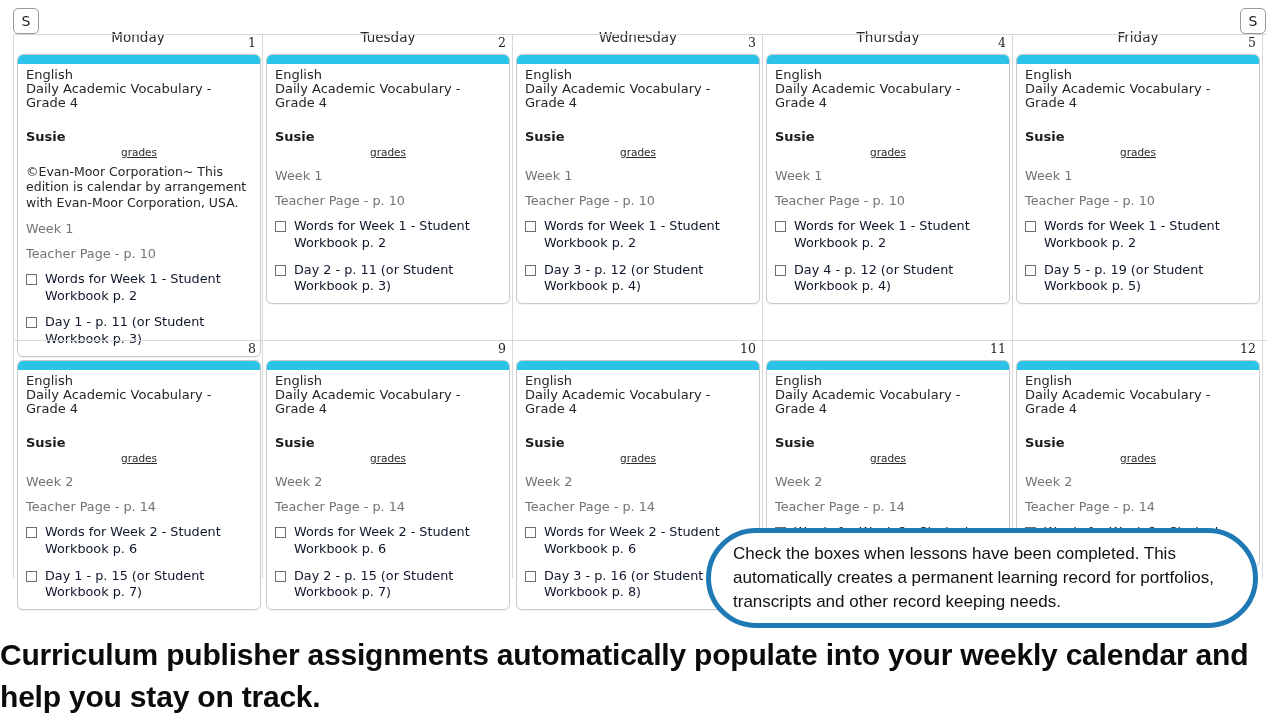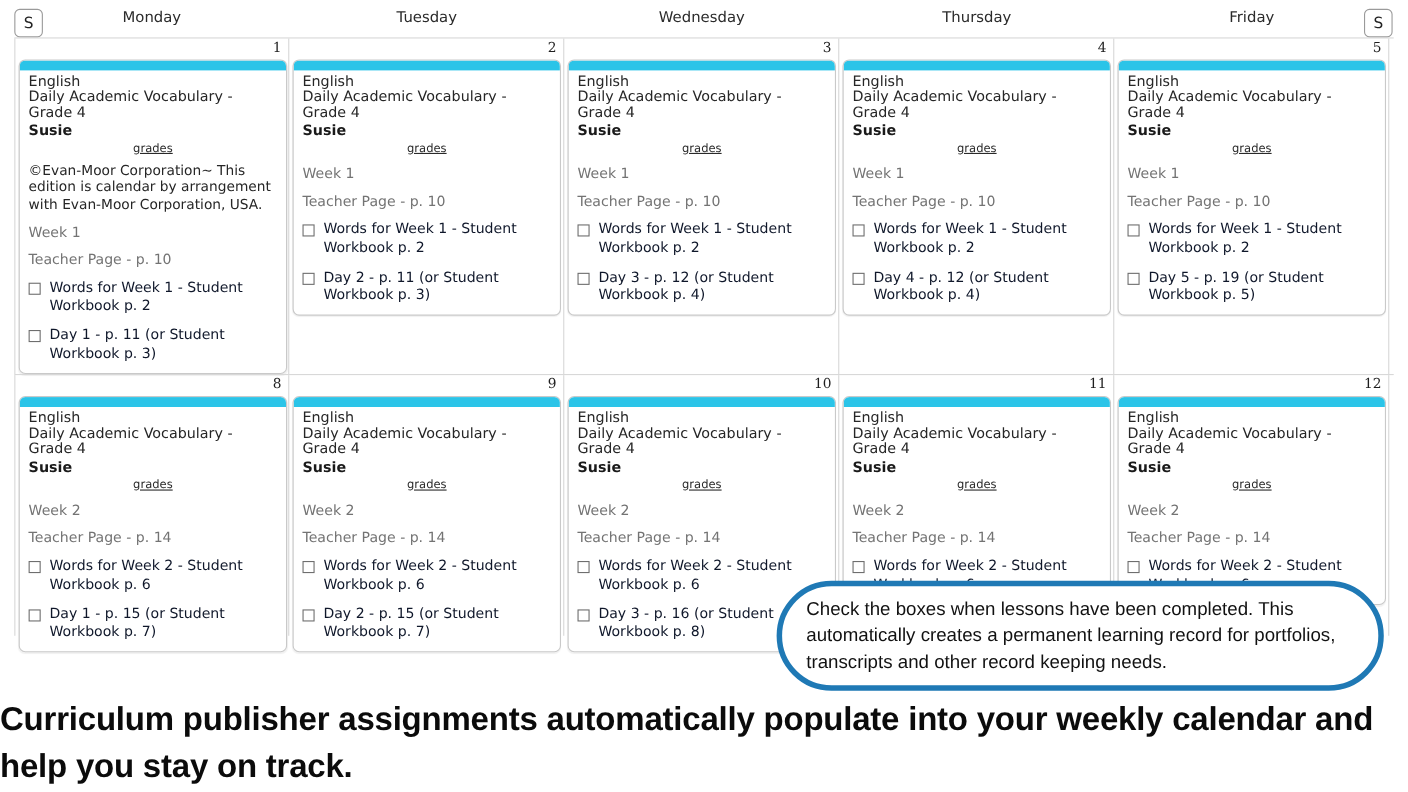--- a/index.html
+++ b/index.html
@@ -33,21 +33,21 @@
     font-size: 14px;
     line-height: 24px;
     text-align: center;
     cursor: pointer;
   }
   .s-btn.left  { left: 13px; }
   .s-btn.right { left: 1240px; }
 
   .daylabel {
     position: absolute;
-    top: 8px;
+    top: 29px;
     font-size: 13.5px;
     color: #2b2b2b;
     text-align: center;
     width: 250px;
   }
 
   
   .grid {
     position: absolute;
     top: 34px; left: 13px;
@@ -100,21 +100,21 @@
     font-size: 13px;
     color: #262626;
     line-height: 1.02;
     margin: 0 0 1px 0;
   }
   .course { margin-bottom: 0; }
   .student {
     font-size: 13px;
     font-weight: bold;
     color: #1a1a1a;
-    margin-top: 3px;
+    margin-top: 20px;
   }
   .grades-link {
     text-align: center;
     font-size: 10.5px;
     color: #2a2a2a;
     text-decoration: underline;
     cursor: pointer;
     margin-top: 2px;
     margin-bottom: 2px;
   }

